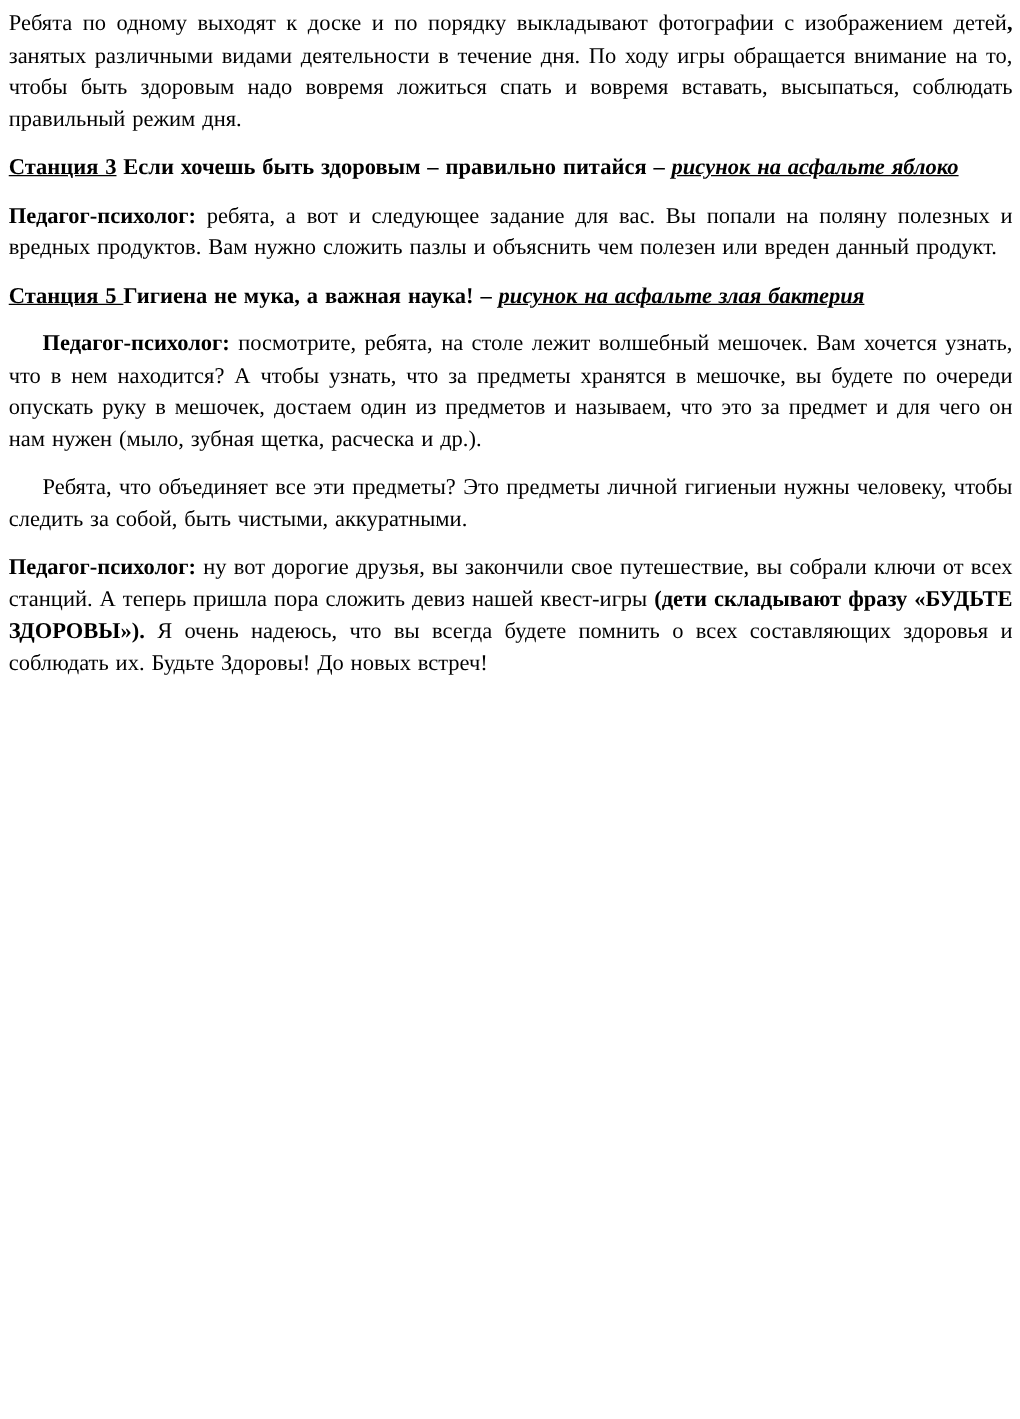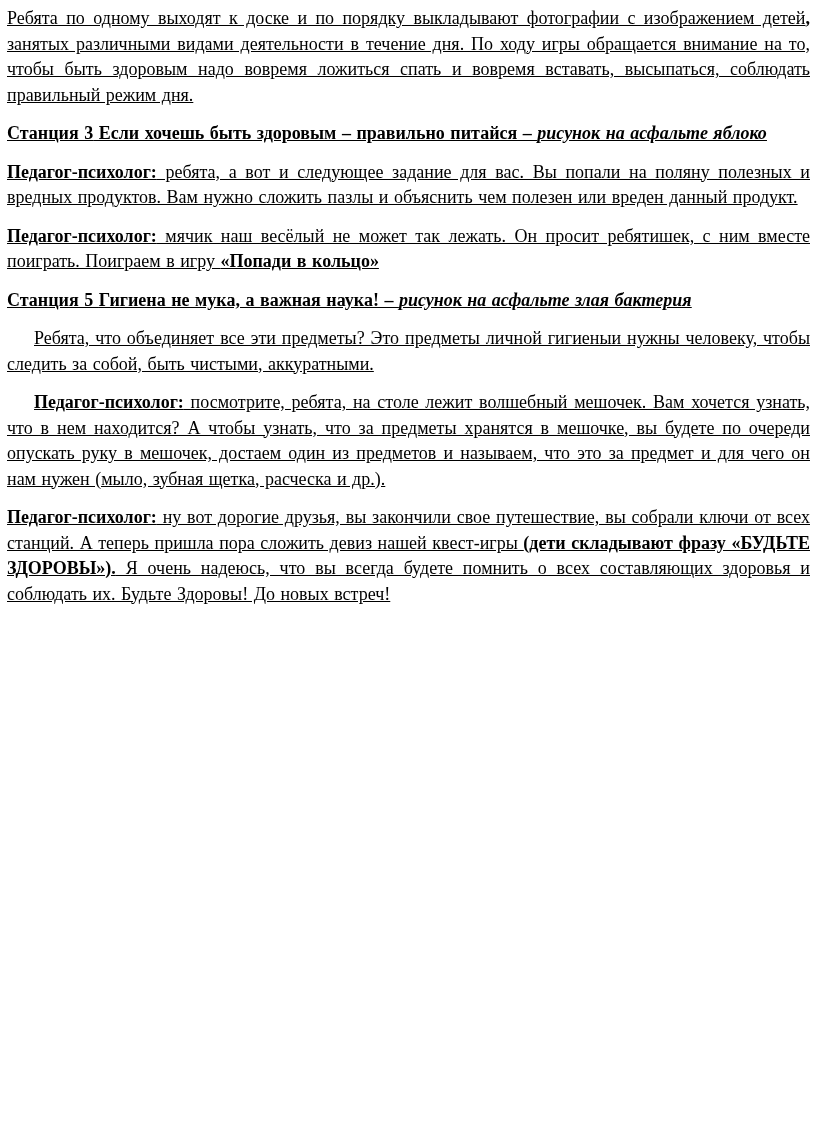--- a/index.html
+++ b/index.html
@@ -13,21 +13,20 @@
     overflow: hidden;
     font-family: "Liberation Serif", "DejaVu Serif", serif;
     color: #000000;
   }
   .page {
     box-sizing: border-box;
     width: 816px;
     min-height: 1135px;
     padding: 6px 6px 0 7px;
     background: #ffffff;
-    text-decoration: underline;
   }
   p.para {
     margin: 0 0 13px 0;
     font-size: 18px;
     line-height: 25.5px;
     text-align: justify;
     word-spacing: 1px;
   }
   p.para.indent { text-indent: 27px; }
   p.para.space-before { margin-top: 12px; }
@@ -35,18 +34,17 @@
   .u { text-decoration: underline; }
   .i { font-style: italic; }
 </style>
 </head>
 <body>
 
 <div class="page">
     <p class="para"><span>Ребята по одному выходят к доске и по порядку выкладывают фотографии с изображением детей</span><span class="b">,</span><span> занятых различными видами деятельности в течение дня. По ходу игры обращается внимание на то, чтобы быть здоровым надо вовремя ложиться спать и вовремя вставать, высыпаться, соблюдать правильный режим дня.</span></p>
     <p class="para"><span class="b u">Станция 3</span><span class="b">  Если хочешь быть здоровым – правильно питайся – </span><span class="b u i">рисунок на асфальте яблоко</span></p>
     <p class="para"><span class="b">Педагог-психолог:</span><span> ребята, а вот и следующее задание для вас. Вы попали на поляну полезных и вредных продуктов. Вам нужно сложить пазлы и объяснить чем полезен или вреден данный продукт.</span></p>
-    <p class="para"><span class="b">Педагог-психолог:</span><span> мячик наш весёлый не может так лежать. Он просит ребятишек, с ним вместе поиграть. Поиграем в игру </span><span class="b">«Попади в кольцо»</span></p>
     <p class="para"><span class="b u">Станция 5 </span><span class="b">Гигиена не мука, а важная наука! – </span><span class="b u i">рисунок на асфальте злая бактерия</span></p>
+    <p class="para indent"><span class="b">Педагог-психолог:</span><span> посмотрите, ребята, на столе лежит волшебный мешочек. Вам хочется узнать, что в нем находится? А чтобы узнать, что за предметы хранятся в мешочке, вы будете по очереди опускать руку в мешочек, достаем один из предметов и называем, что это за предмет и для чего он нам нужен (мыло, зубная щетка, расческа и др.).</span></p>
     <p class="para indent"><span>Ребята, что объединяет все эти предметы?  Это предметы личной гигиеныи нужны человеку, чтобы следить за собой, быть чистыми, аккуратными.</span></p>
-    <p class="para indent"><span class="b">Педагог-психолог:</span><span> посмотрите, ребята, на столе лежит волшебный мешочек. Вам хочется узнать, что в нем находится? А чтобы узнать, что за предметы хранятся в мешочке, вы будете по очереди опускать руку в мешочек, достаем один из предметов и называем, что это за предмет и для чего он нам нужен (мыло, зубная щетка, расческа и др.).</span></p>
     <p class="para space-before"><span class="b">Педагог-психолог:</span><span> ну вот дорогие друзья, вы закончили свое путешествие, вы собрали ключи от всех станций. А теперь пришла пора сложить девиз нашей квест-игры </span><span class="b">(дети складывают фразу «БУДЬТЕ ЗДОРОВЫ»).</span><span> Я очень надеюсь, что вы всегда будете помнить о всех составляющих здоровья и соблюдать их. Будьте Здоровы! До новых встреч!</span></p>
   </div>
 
 </body></html>

